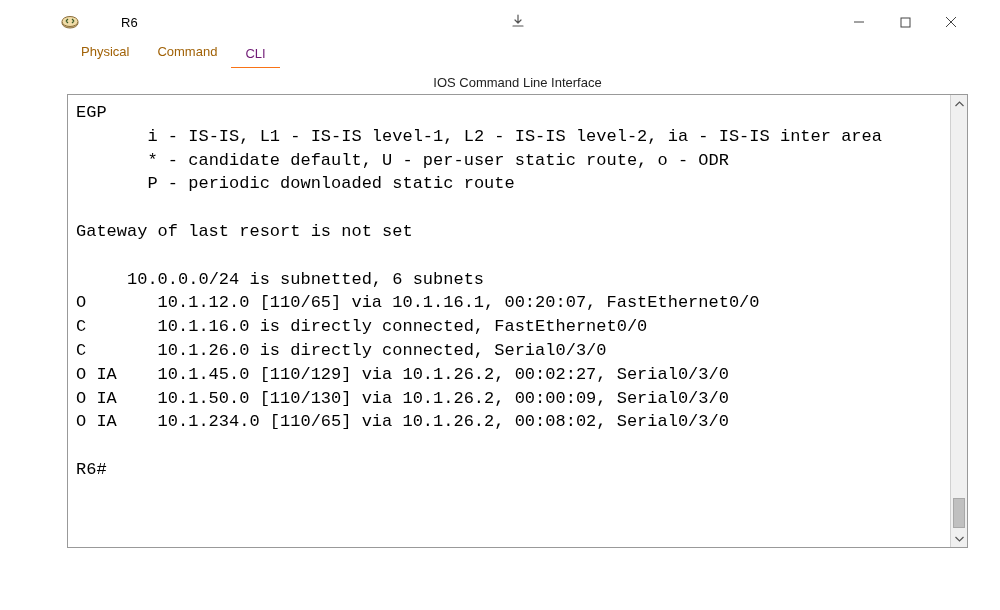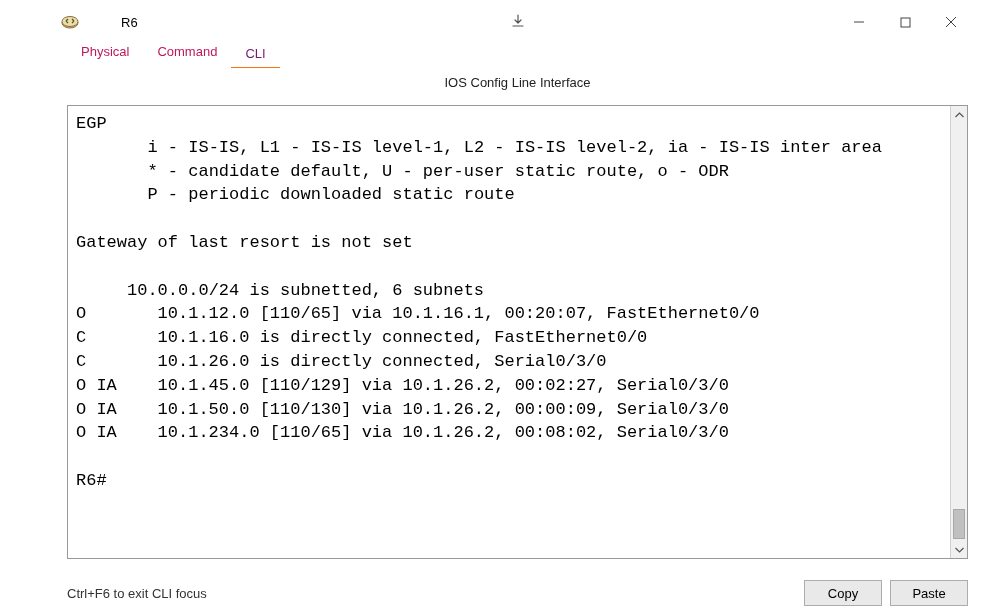--- a/index.html
+++ b/index.html
@@ -74,36 +74,36 @@
     .tabs {
       display: flex;
       align-items: flex-end;
       padding-left: 12px;
       height: 30px;
       border-bottom: 1px solid transparent;
     }
     .tab {
       padding: 6px 14px 6px 14px;
       font-size: 13px;
-      color: #be185d;
+      color: #a16207;
       cursor: pointer;
       border-bottom: 3px solid transparent;
     }
     .tab.active {
       color: #701a75;
       border-bottom: 1px solid #f97316;
     }
     .subtitle {
       text-align: center;
       font-size: 13px;
       color: #222;
       padding: 6px 0 4px 0;
     }
     .cli-wrap {
-      margin: 11px 12px;
+      margin: 0 12px;
       border: 1px solid #999;
       position: relative;
       height: 454px;
       background: #fff;
       overflow: hidden;
     }
     .cli-text {
       font-family: "Courier New", monospace;
       font-size: 17px;
       line-height: 1.4;
@@ -215,21 +215,21 @@
       </div>
     </div>
   </div>
 
   <div class="tabs">
     <div class="tab">Physical</div>
     <div class="tab">Command</div>
     <div class="tab active">CLI</div>
   </div>
 
-  <div class="subtitle">IOS Config Line Interface</div>
+  <div class="subtitle">IOS Command Line Interface</div>
 
   <div class="cli-wrap">
     <pre class="cli-text">EGP
        i - IS-IS, L1 - IS-IS level-1, L2 - IS-IS level-2, ia - IS-IS inter area
        * - candidate default, U - per-user static route, o - ODR
        P - periodic downloaded static route
 
 Gateway of last resort is not set
 
      10.0.0.0/24 is subnetted, 6 subnets
@@ -251,21 +251,14 @@
         <div class="scroll-thumb"></div>
       </div>
       <div class="scroll-arrow">
         <svg width="9" height="6" viewBox="0 0 9 6">
             <path d="M0.5 1 L4.5 5 L8.5 1" fill="none" stroke="#555" stroke-width="1.2"></path>
           </svg>
       </div>
     </div>
   </div>
 
-  <div class="footer">
-    <div class="footer-hint">Ctrl+F6 to exit CLI focus</div>
-    <div class="footer-buttons">
-      <div class="btn">Copy</div>
-      <div class="btn">Paste</div>
-    </div>
-  </div>
 
 </div>
 
 </body></html>

